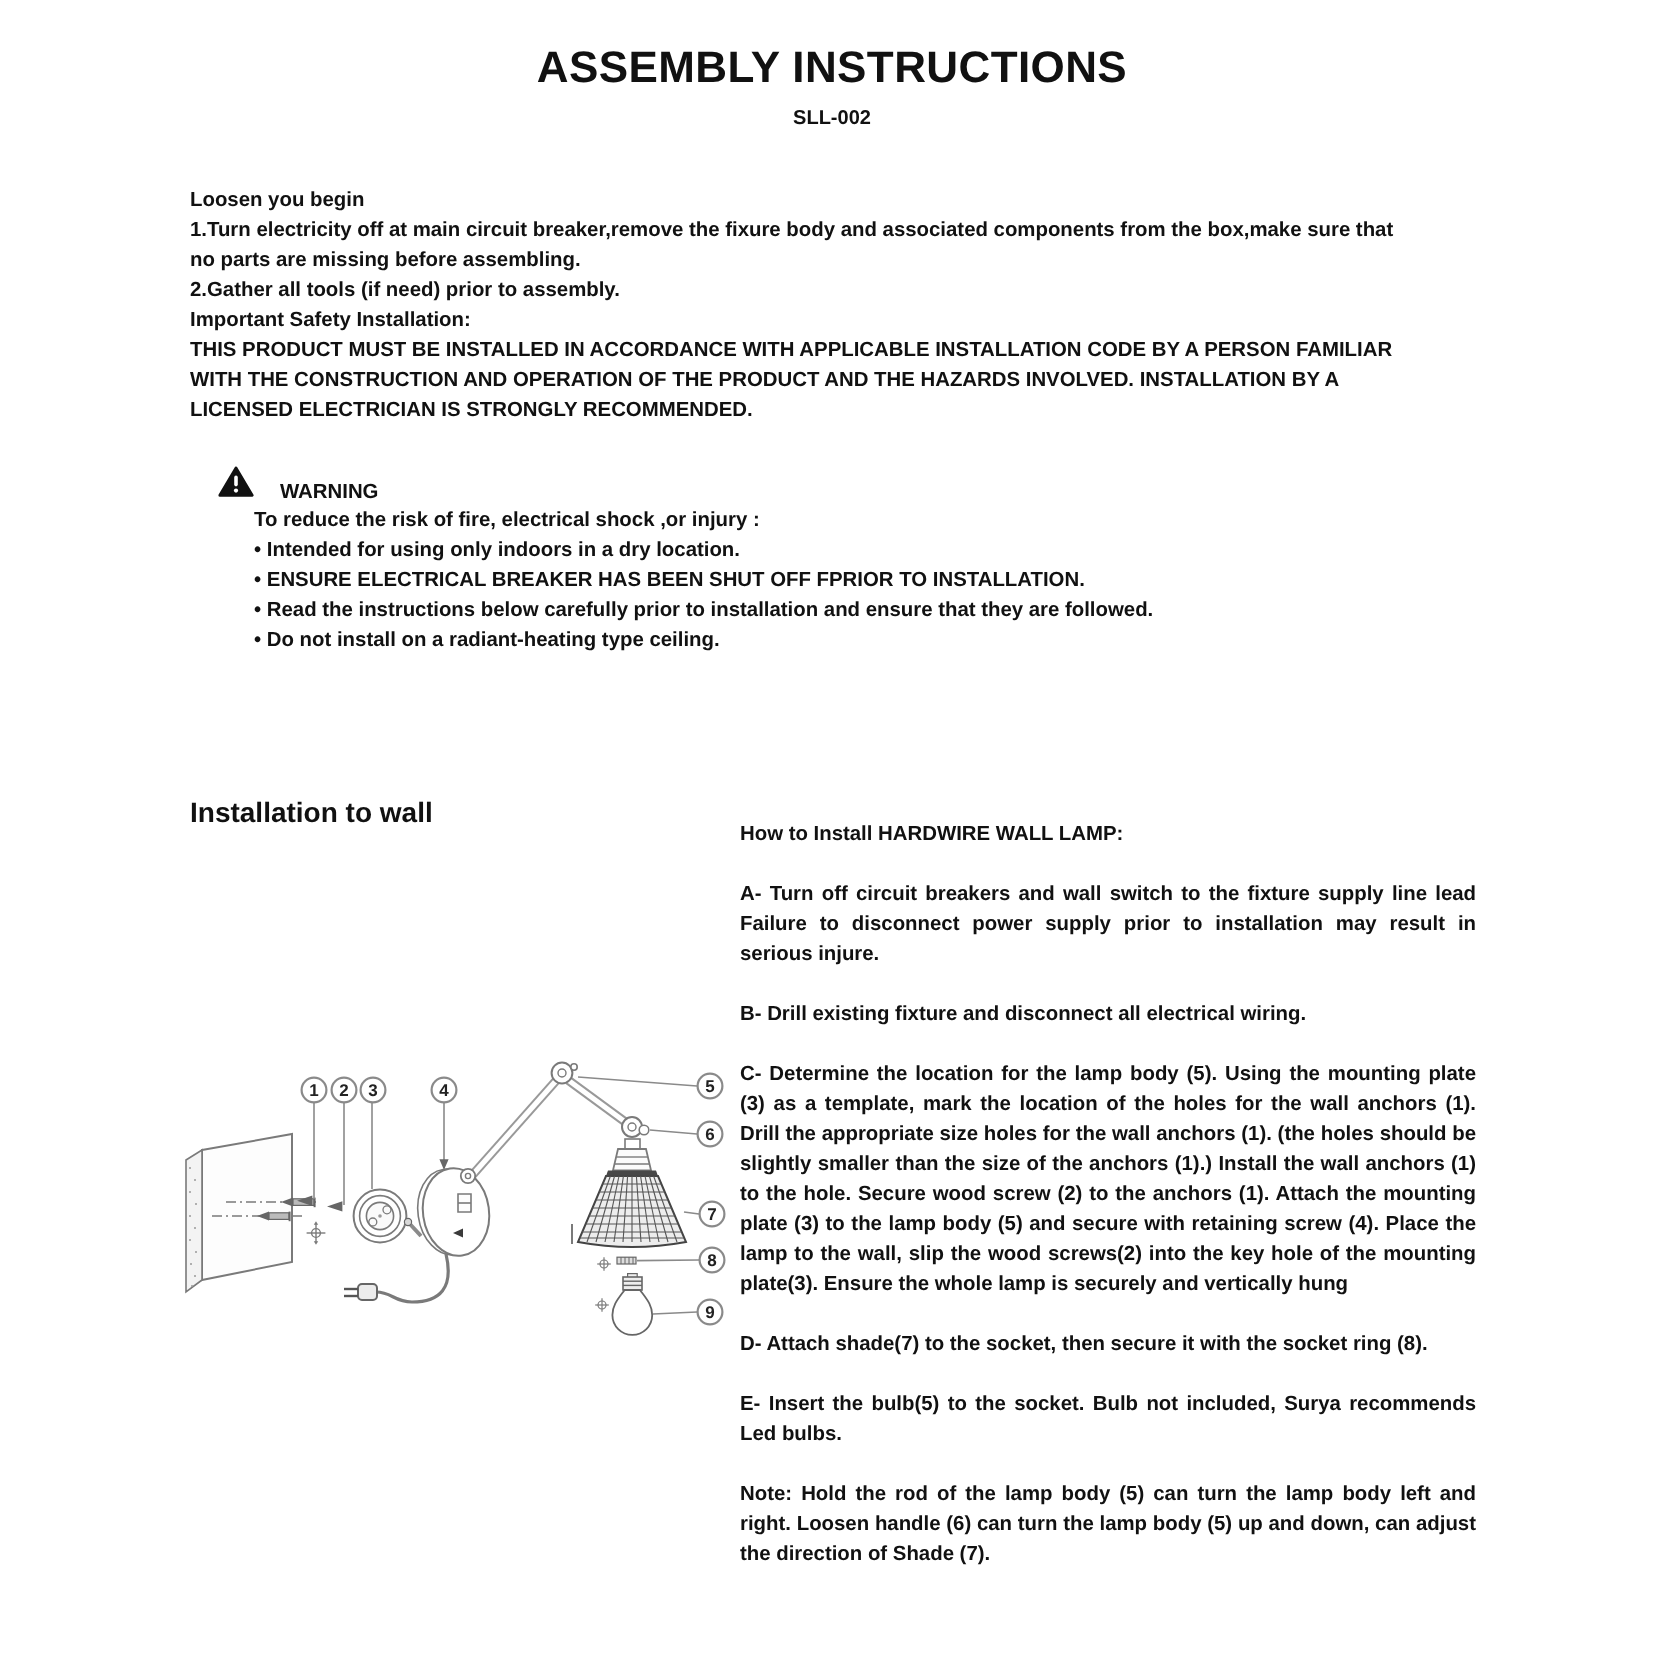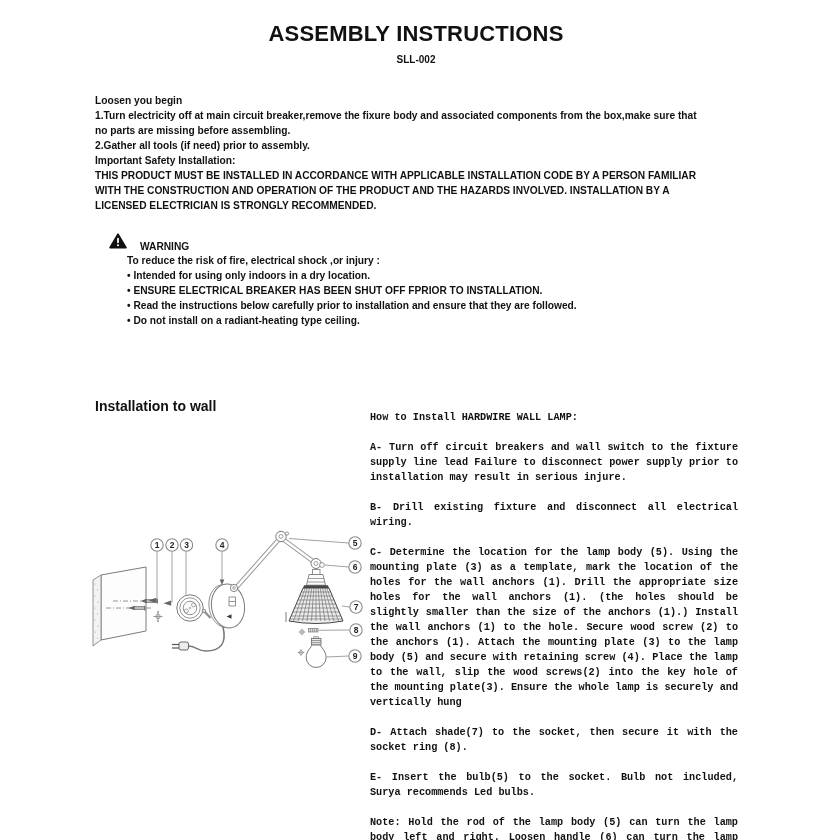--- a/index.html
+++ b/index.html
@@ -12,21 +12,21 @@
   .doc-title{top:9px;left:0;width:832px;text-align:center;font-size:22px;letter-spacing:.2px;margin-top:12px;}
   .doc-model{top:54px;left:0;width:832px;text-align:center;font-size:10px;}
   .intro{left:95px;top:93px;width:615px;font-size:10.2px;line-height:15px;}
   .intro p{margin:0;}
   .warn-icon{left:109px;top:233px;width:18px;height:16px;}
   .warn-label{left:140px;top:241px;font-size:10.2px;}
   .warn-text{left:95px;top:253px;width:645px;font-size:10.2px;line-height:15px;margin-left:32px;}
   .warn-text p{margin:0;}
   .install-heading{left:95px;top:398px;font-size:14px;}
   .rightcol{left:370px;top:410px;width:368px;font-size:10.2px;line-height:15px;text-align:justify;}
-  .rightcol p{margin:15px 0 0 0;font-family:Liberation Mono, monospace;}
+  .rightcol p{margin:15px 0 0 0;}
   .rightcol p.first{margin-top:0;}
   .diagram{left:85px;top:518px;}
 </style>
 </head>
 <body>
 
 <div class="abs doc-title">ASSEMBLY INSTRUCTIONS</div>
 <div class="abs doc-model">SLL-002</div>
 
 <div class="abs intro">

